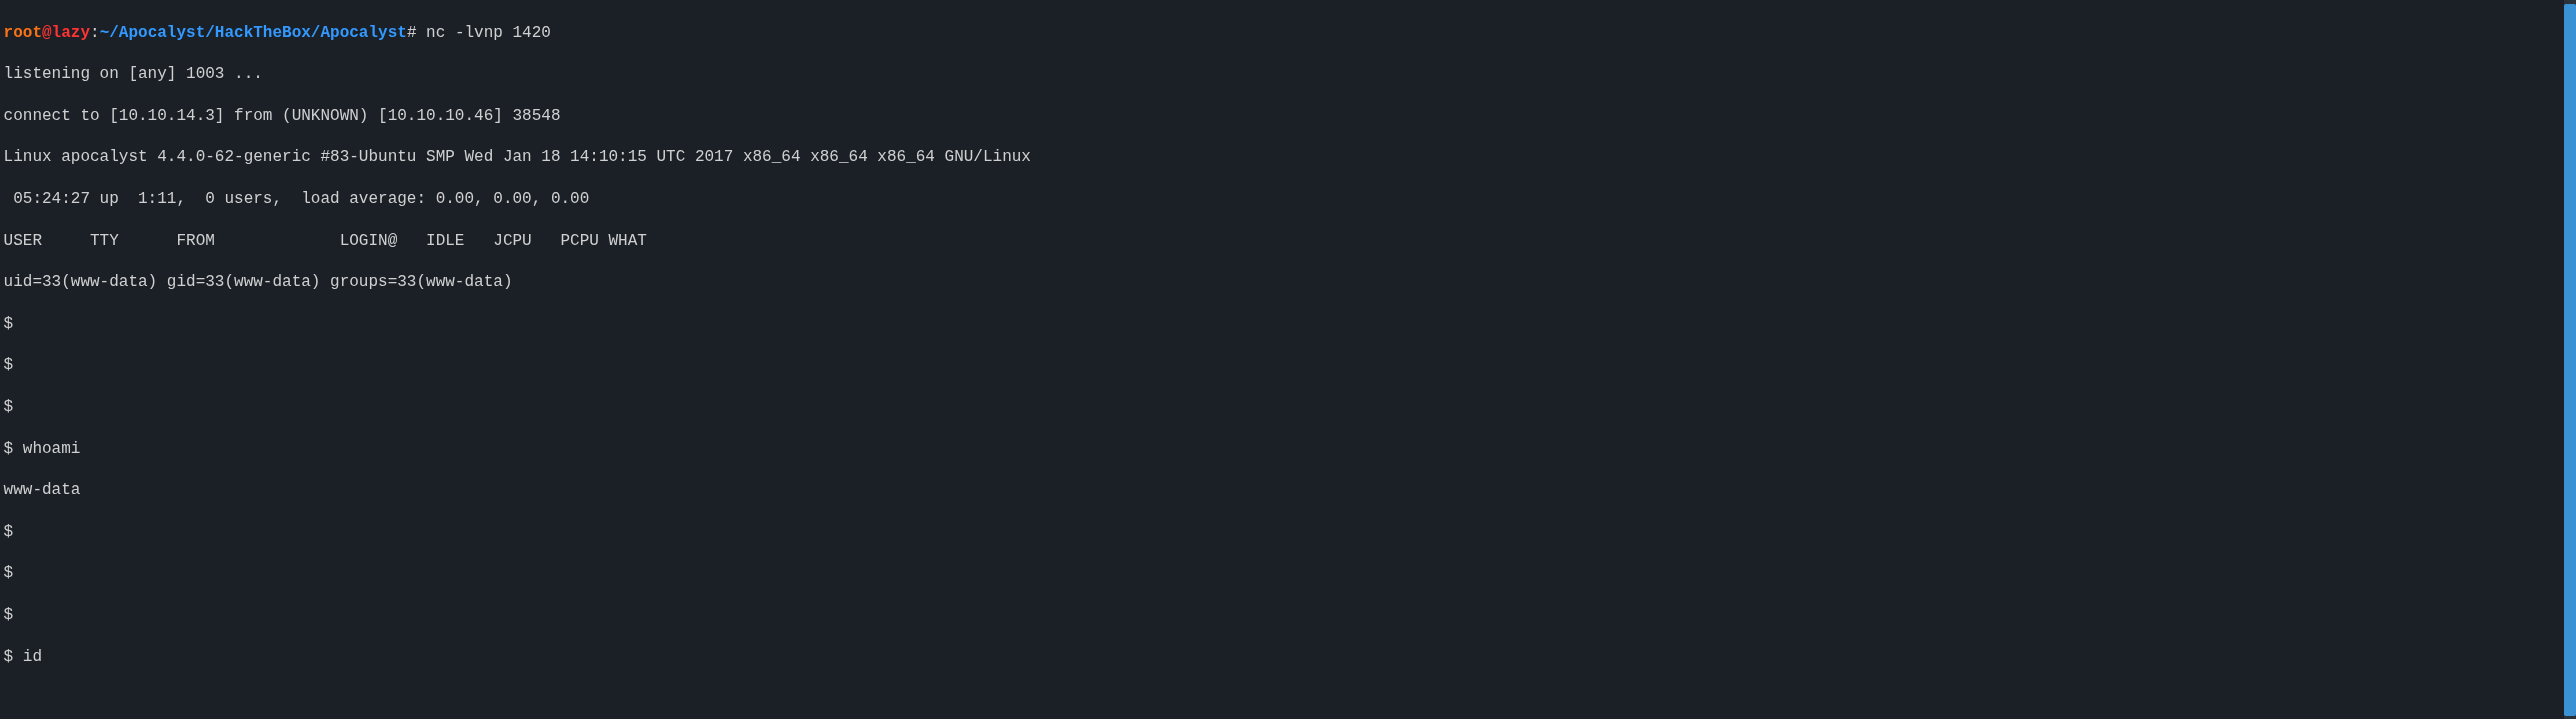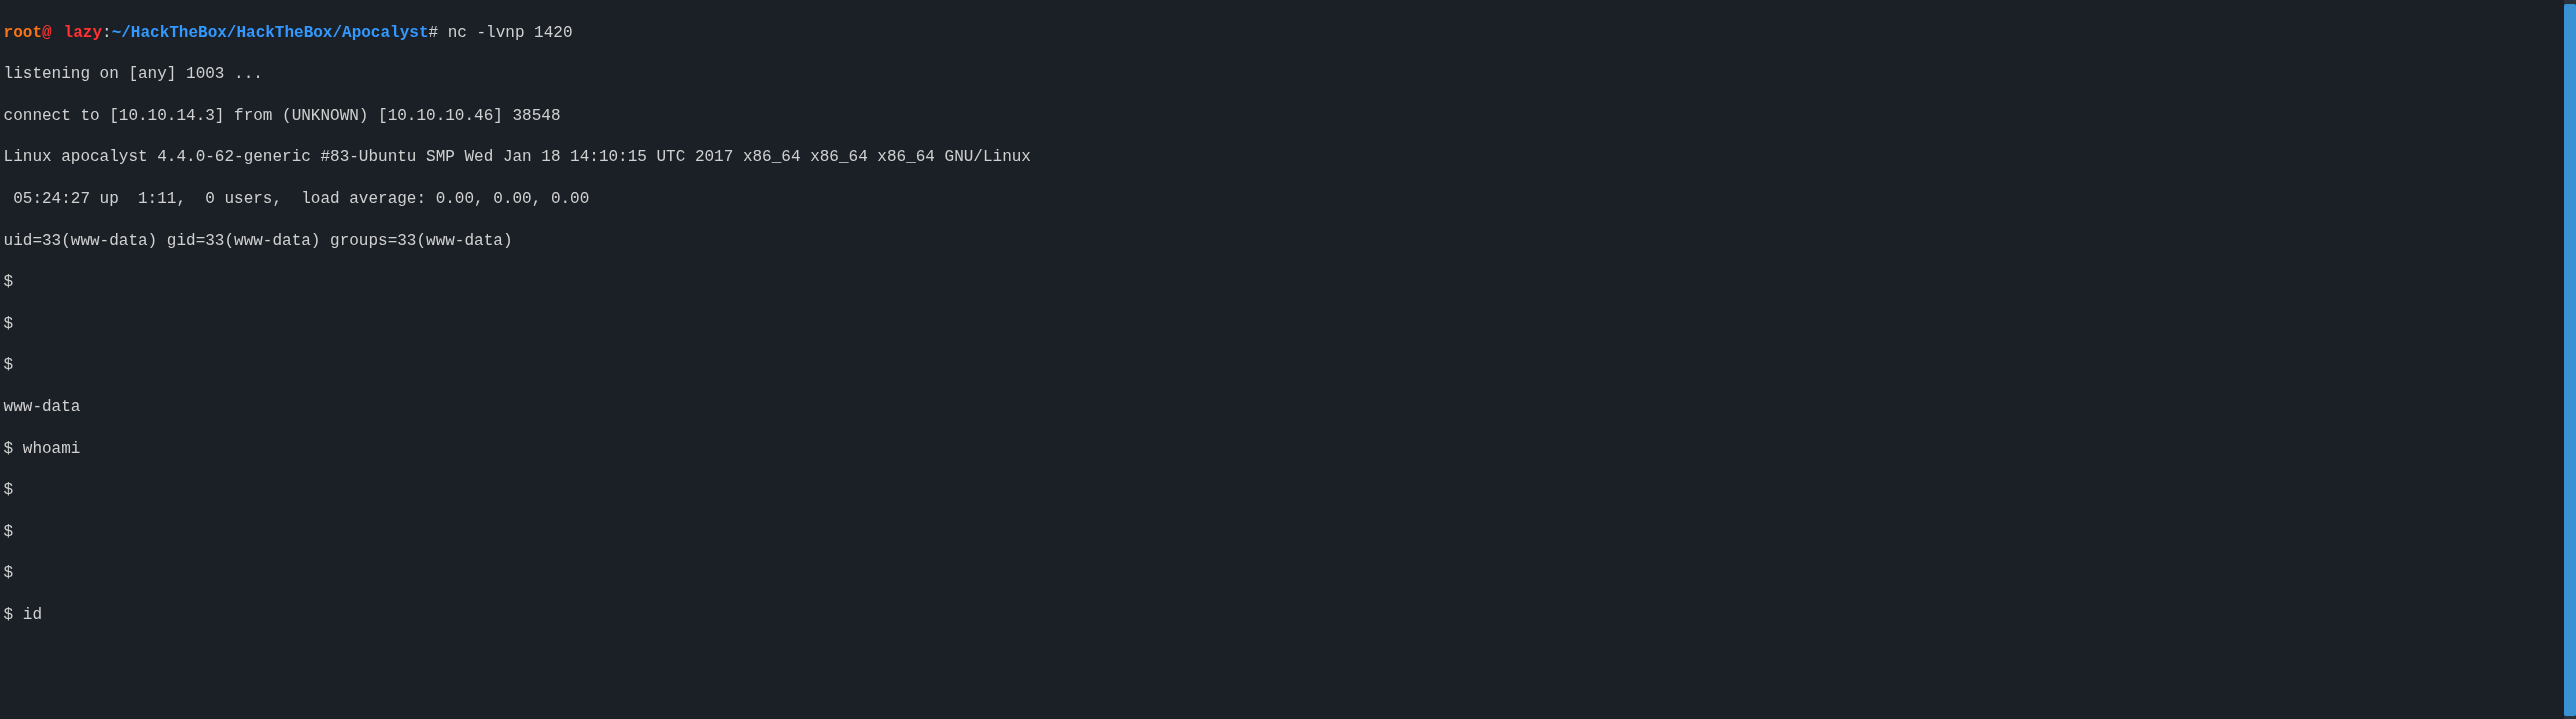--- a/index.html
+++ b/index.html
@@ -26,21 +26,20 @@
       color: #f97316;
       font-weight: bold;
     }
     .at {
       color: #ff3333;
       font-weight: bold;
     }
     .host {
       color: #ff3333;
       font-weight: bold;
-      margin-left: 12px;
     }
     .colon {
       color: #d0d0d0;
     }
     .path {
       color: #3399ff;
       font-weight: bold;
     }
     .hash {
       color: #d0d0d0;
@@ -69,31 +68,32 @@
       border-radius: 1.8px;
     }
     .line {
       display: block;
     }
   </style>
 </head>
 <body>
 
 <div class="terminal">
-<span class="line"><span class="user">root</span><span class="at">@</span><span class="host">lazy</span><span class="colon">:</span><span class="path">~/HackTheBox/HackTheBox/Apocalyst</span><span class="hash">#</span><span class="cmd"> nc -lvnp 1420</span></span>
+<span class="line"><span class="user">root</span><span class="at">@</span><span class="host">lazy</span><span class="colon">:</span><span class="path">~/Apocalyst/HackTheBox/Apocalyst</span><span class="hash">#</span><span class="cmd"> nc -lvnp 1420</span></span>
 <span class="line output">listening on [any] 1003 ...</span>
 <span class="line output">connect to [10.10.14.3] from (UNKNOWN) [10.10.10.46] 38548</span>
 <span class="line output">Linux apocalyst 4.4.0-62-generic #83-Ubuntu SMP Wed Jan 18 14:10:15 UTC 2017 x86_64 x86_64 x86_64 GNU/Linux</span>
 <span class="line output"> 05:24:27 up  1:11,  0 users,  load average: 0.00, 0.00, 0.00</span>
+<span class="line output">USER     TTY      FROM             LOGIN@   IDLE   JCPU   PCPU WHAT</span>
 <span class="line output">uid=33(www-data) gid=33(www-data) groups=33(www-data)</span>
 <span class="line output">$ </span>
 <span class="line output">$ </span>
 <span class="line output">$ </span>
+<span class="line output">$ whoami</span>
 <span class="line output">www-data</span>
-<span class="line output">$ whoami</span>
 <span class="line output">$ </span>
 <span class="line output">$ </span>
 <span class="line output">$ </span>
 <span class="line output">$ id</span>
 
 
 </div>
 
 <div class="scrollbar">
   <div class="scrollbar-thumb"></div>

